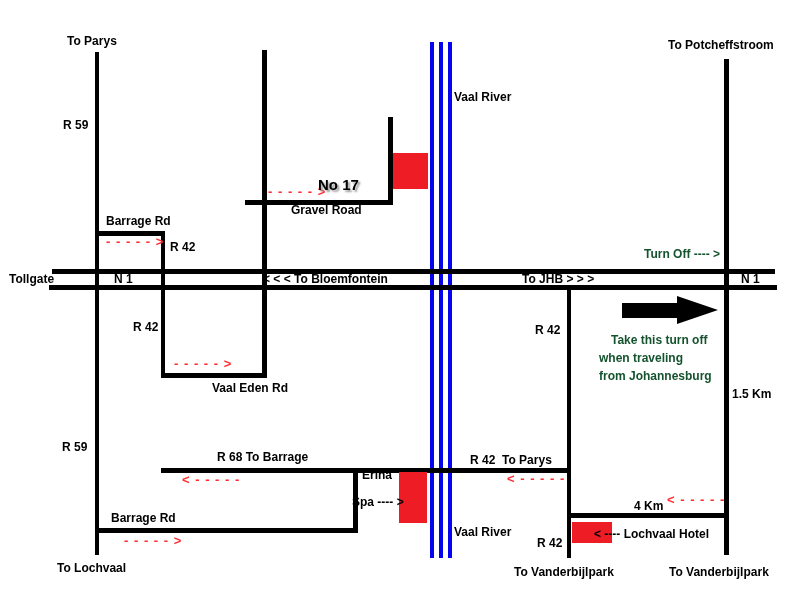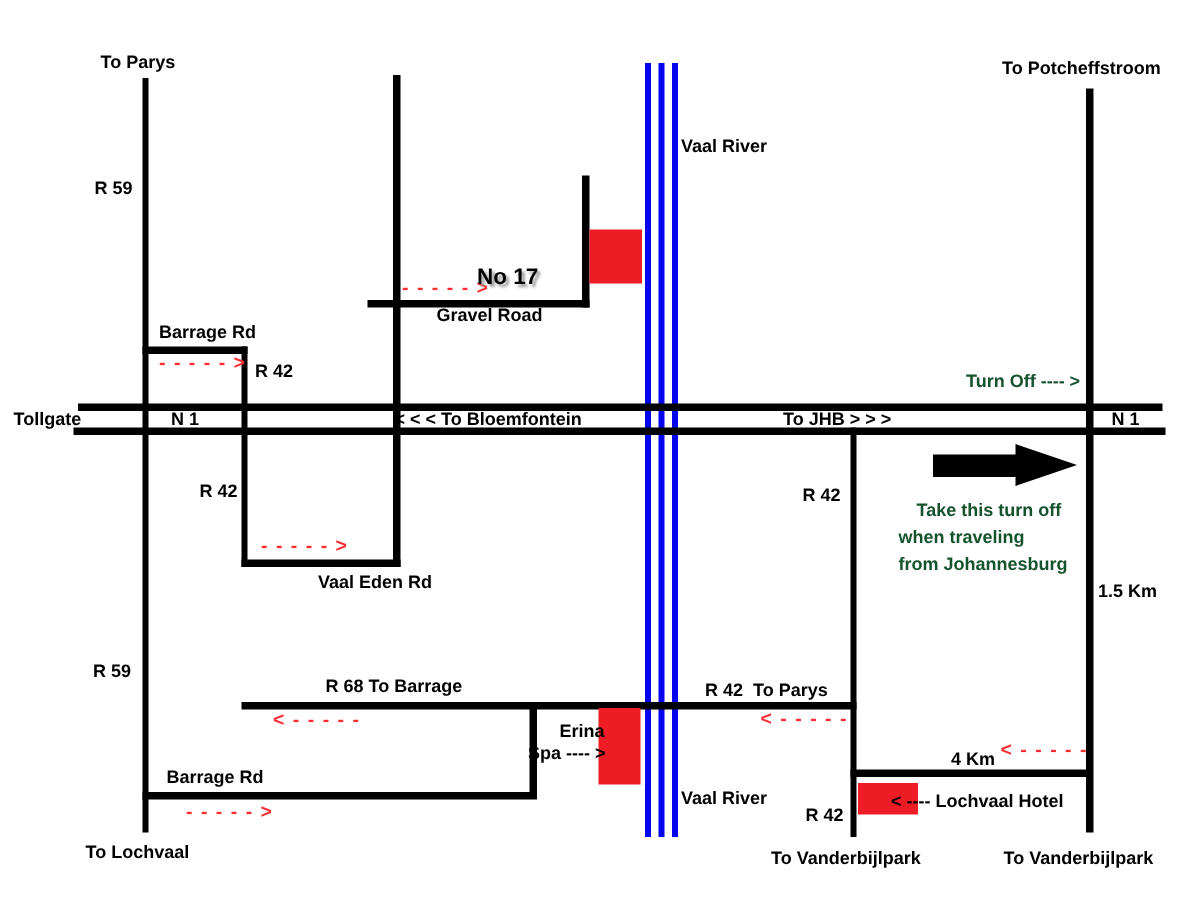--- a/index.html
+++ b/index.html
@@ -78,21 +78,21 @@
   <div class="lbl" style="left:111px;top:512px;">Barrage Rd</div>
   <div class="lbl" style="left:291px;top:204px;">Gravel Road</div>
   <div class="lbl" style="left:176px;top:382px;margin-left:36px;">Vaal Eden Rd</div>
   <div class="lbl" style="left:217px;top:451px;">R 68 To Barrage</div>
   <div class="lbl" style="left:470px;top:454px;">R 42  To Parys</div>
 
   <div class="lbl" style="left:454px;top:91px;">Vaal River</div>
   <div class="lbl" style="left:454px;top:526px;">Vaal River</div>
 
   <div class="lbl lbl-big" style="left:318px;top:177px;z-index:5;">No 17</div>
-  <div class="lbl" style="left:362px;top:481px;z-index:5;margin-left:11px;">Erina</div>
+  <div class="lbl" style="left:362px;top:469px;z-index:5;">Erina</div>
   <div class="lbl" style="left:352px;top:496px;z-index:5;">Spa ---- &gt;</div>
   <div class="lbl" style="left:594px;top:528px;z-index:5;">&lt; ---- Lochvaal Hotel</div>
 
   <div class="lbl red-txt" style="left:644px;top:248px;">Turn Off ---- &gt;</div>
   <div class="lbl red-txt" style="left:599px;top:334px;margin-left:12px;">Take this turn off</div>
   <div class="lbl red-txt" style="left:599px;top:352px;text-align:center;">when traveling</div>
   <div class="lbl red-txt" style="left:599px;top:370px;">from Johannesburg</div>
   <div class="lbl" style="left:732px;top:388px;text-align:center;">1.5 Km</div>
   <div class="lbl" style="left:634px;top:500px;">4 Km</div>
 

